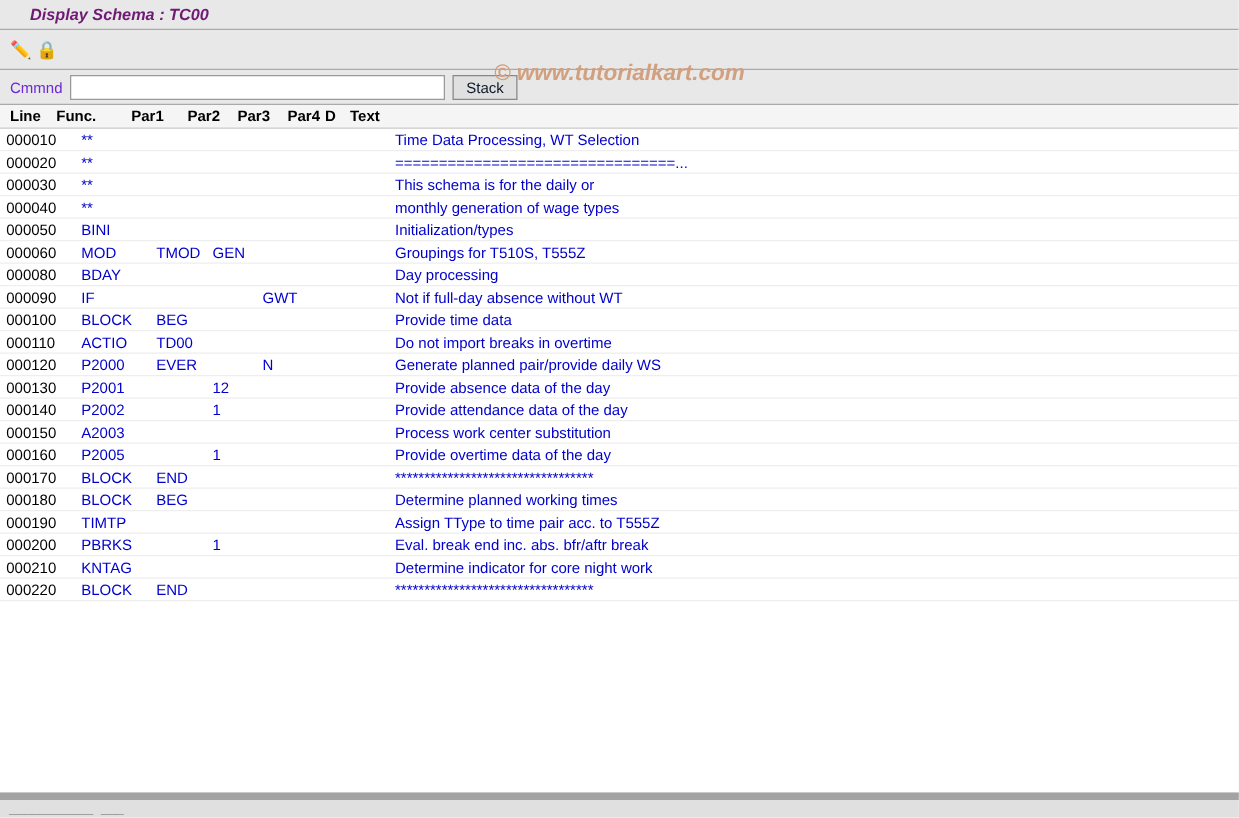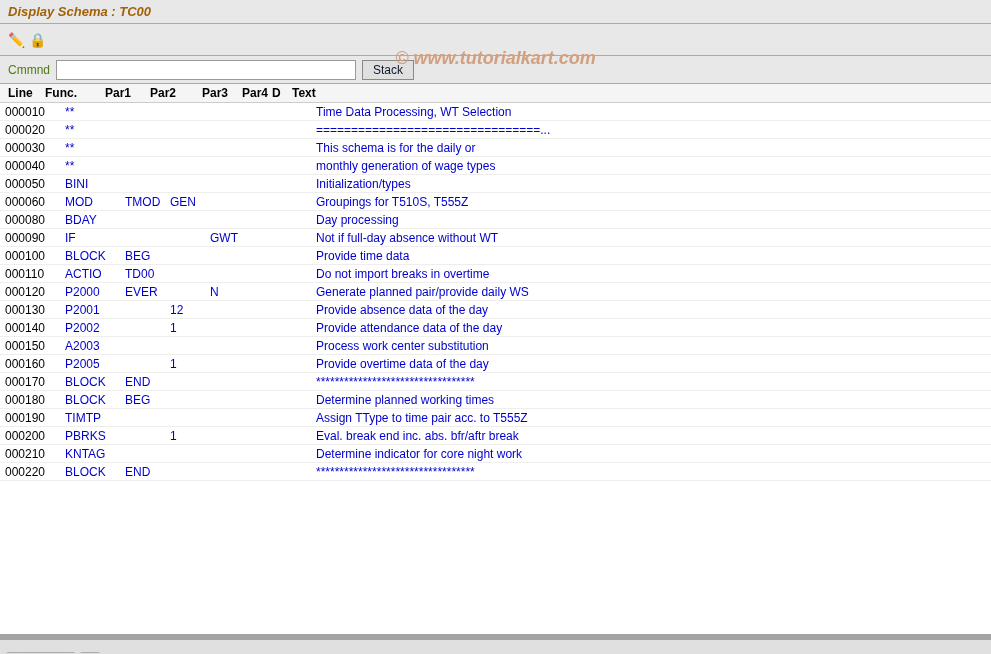--- a/index.html
+++ b/index.html
@@ -7,25 +7,25 @@
       font-family: Arial, sans-serif;
       font-size: 12px;
       background: #f0f0f0;
       width: 991px;
       height: 654px;
       overflow: hidden;
     }
     .title-bar {
       background: #e8e8e8;
       border-bottom: 1px solid #aaa;
-      padding: 4px 8px;
+      padding: 4px 24px;
       font-weight: bold;
       font-style: italic;
       font-size: 13px;
-      color: #a16207;
+      color: #701a75;
     }
     .toolbar {
       background: #e8e8e8;
       border-bottom: 1px solid #aaa;
       padding: 4px 8px;
       display: flex;
       align-items: center;
       gap: 4px;
       height: 32px;
     }
@@ -51,21 +51,21 @@
       background: #e8e8e8;
       border-bottom: 1px solid #aaa;
       padding: 4px 8px;
       display: flex;
       align-items: center;
       gap: 6px;
       height: 28px;
     }
     .command-label {
       font-size: 12px;
-      color: #4d7c0f;
+      color: #6d28d9;
       white-space: nowrap;
     }
     .command-input {
       flex: 1;
       max-width: 300px;
       height: 20px;
       border: 1px solid #999;
       background: #fff;
       font-size: 12px;
       padding: 1px 3px;
@@ -91,21 +91,21 @@
       background: #f5f5f5;
       font-weight: bold;
       font-size: 12px;
       color: #000;
       position: sticky;
       top: 0;
     }
     .col-line { width: 37px; }
     .col-func { width: 60px; }
     .col-par1 { width: 45px; }
-    .col-par2 { width: 52px; }
+    .col-par2 { width: 40px; }
     .col-par3 { width: 40px; }
     .col-par4 { width: 30px; }
     .col-d { width: 20px; }
     .col-text { flex: 1; }
     .table-row {
       display: flex;
       padding: 1px 5px;
       border-bottom: 1px solid #eee;
       min-height: 18px;
       align-items: center;

